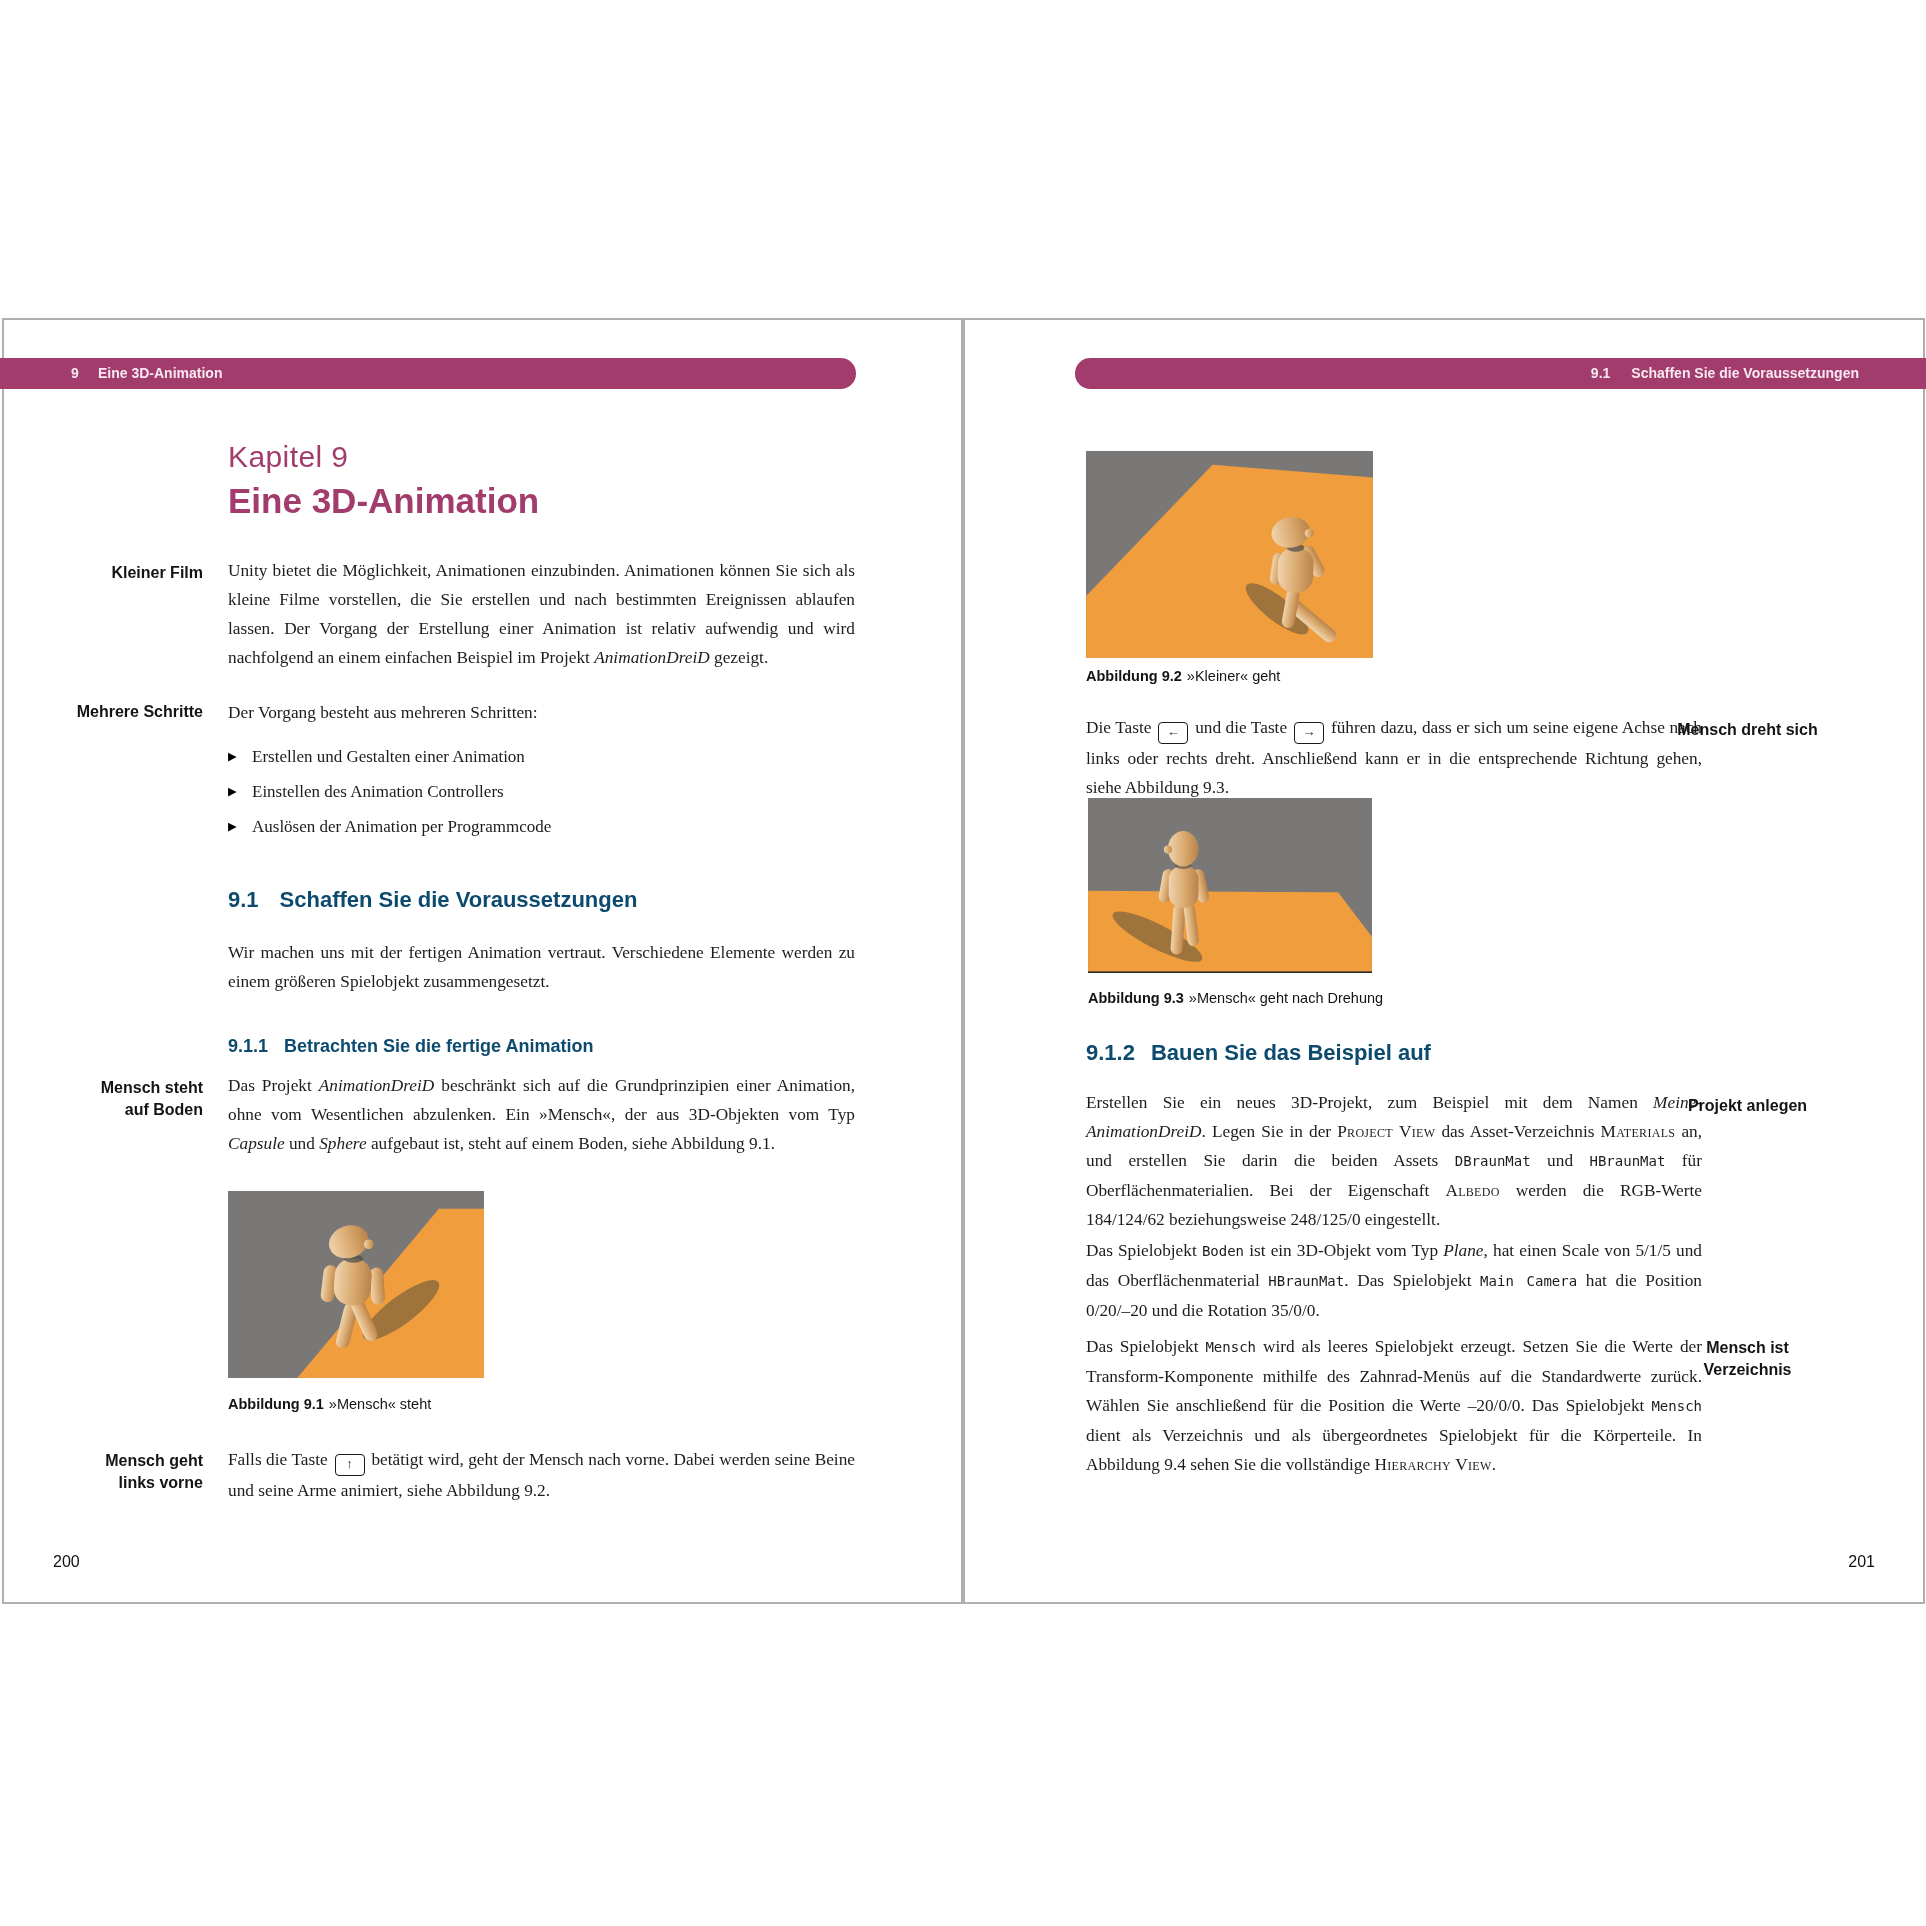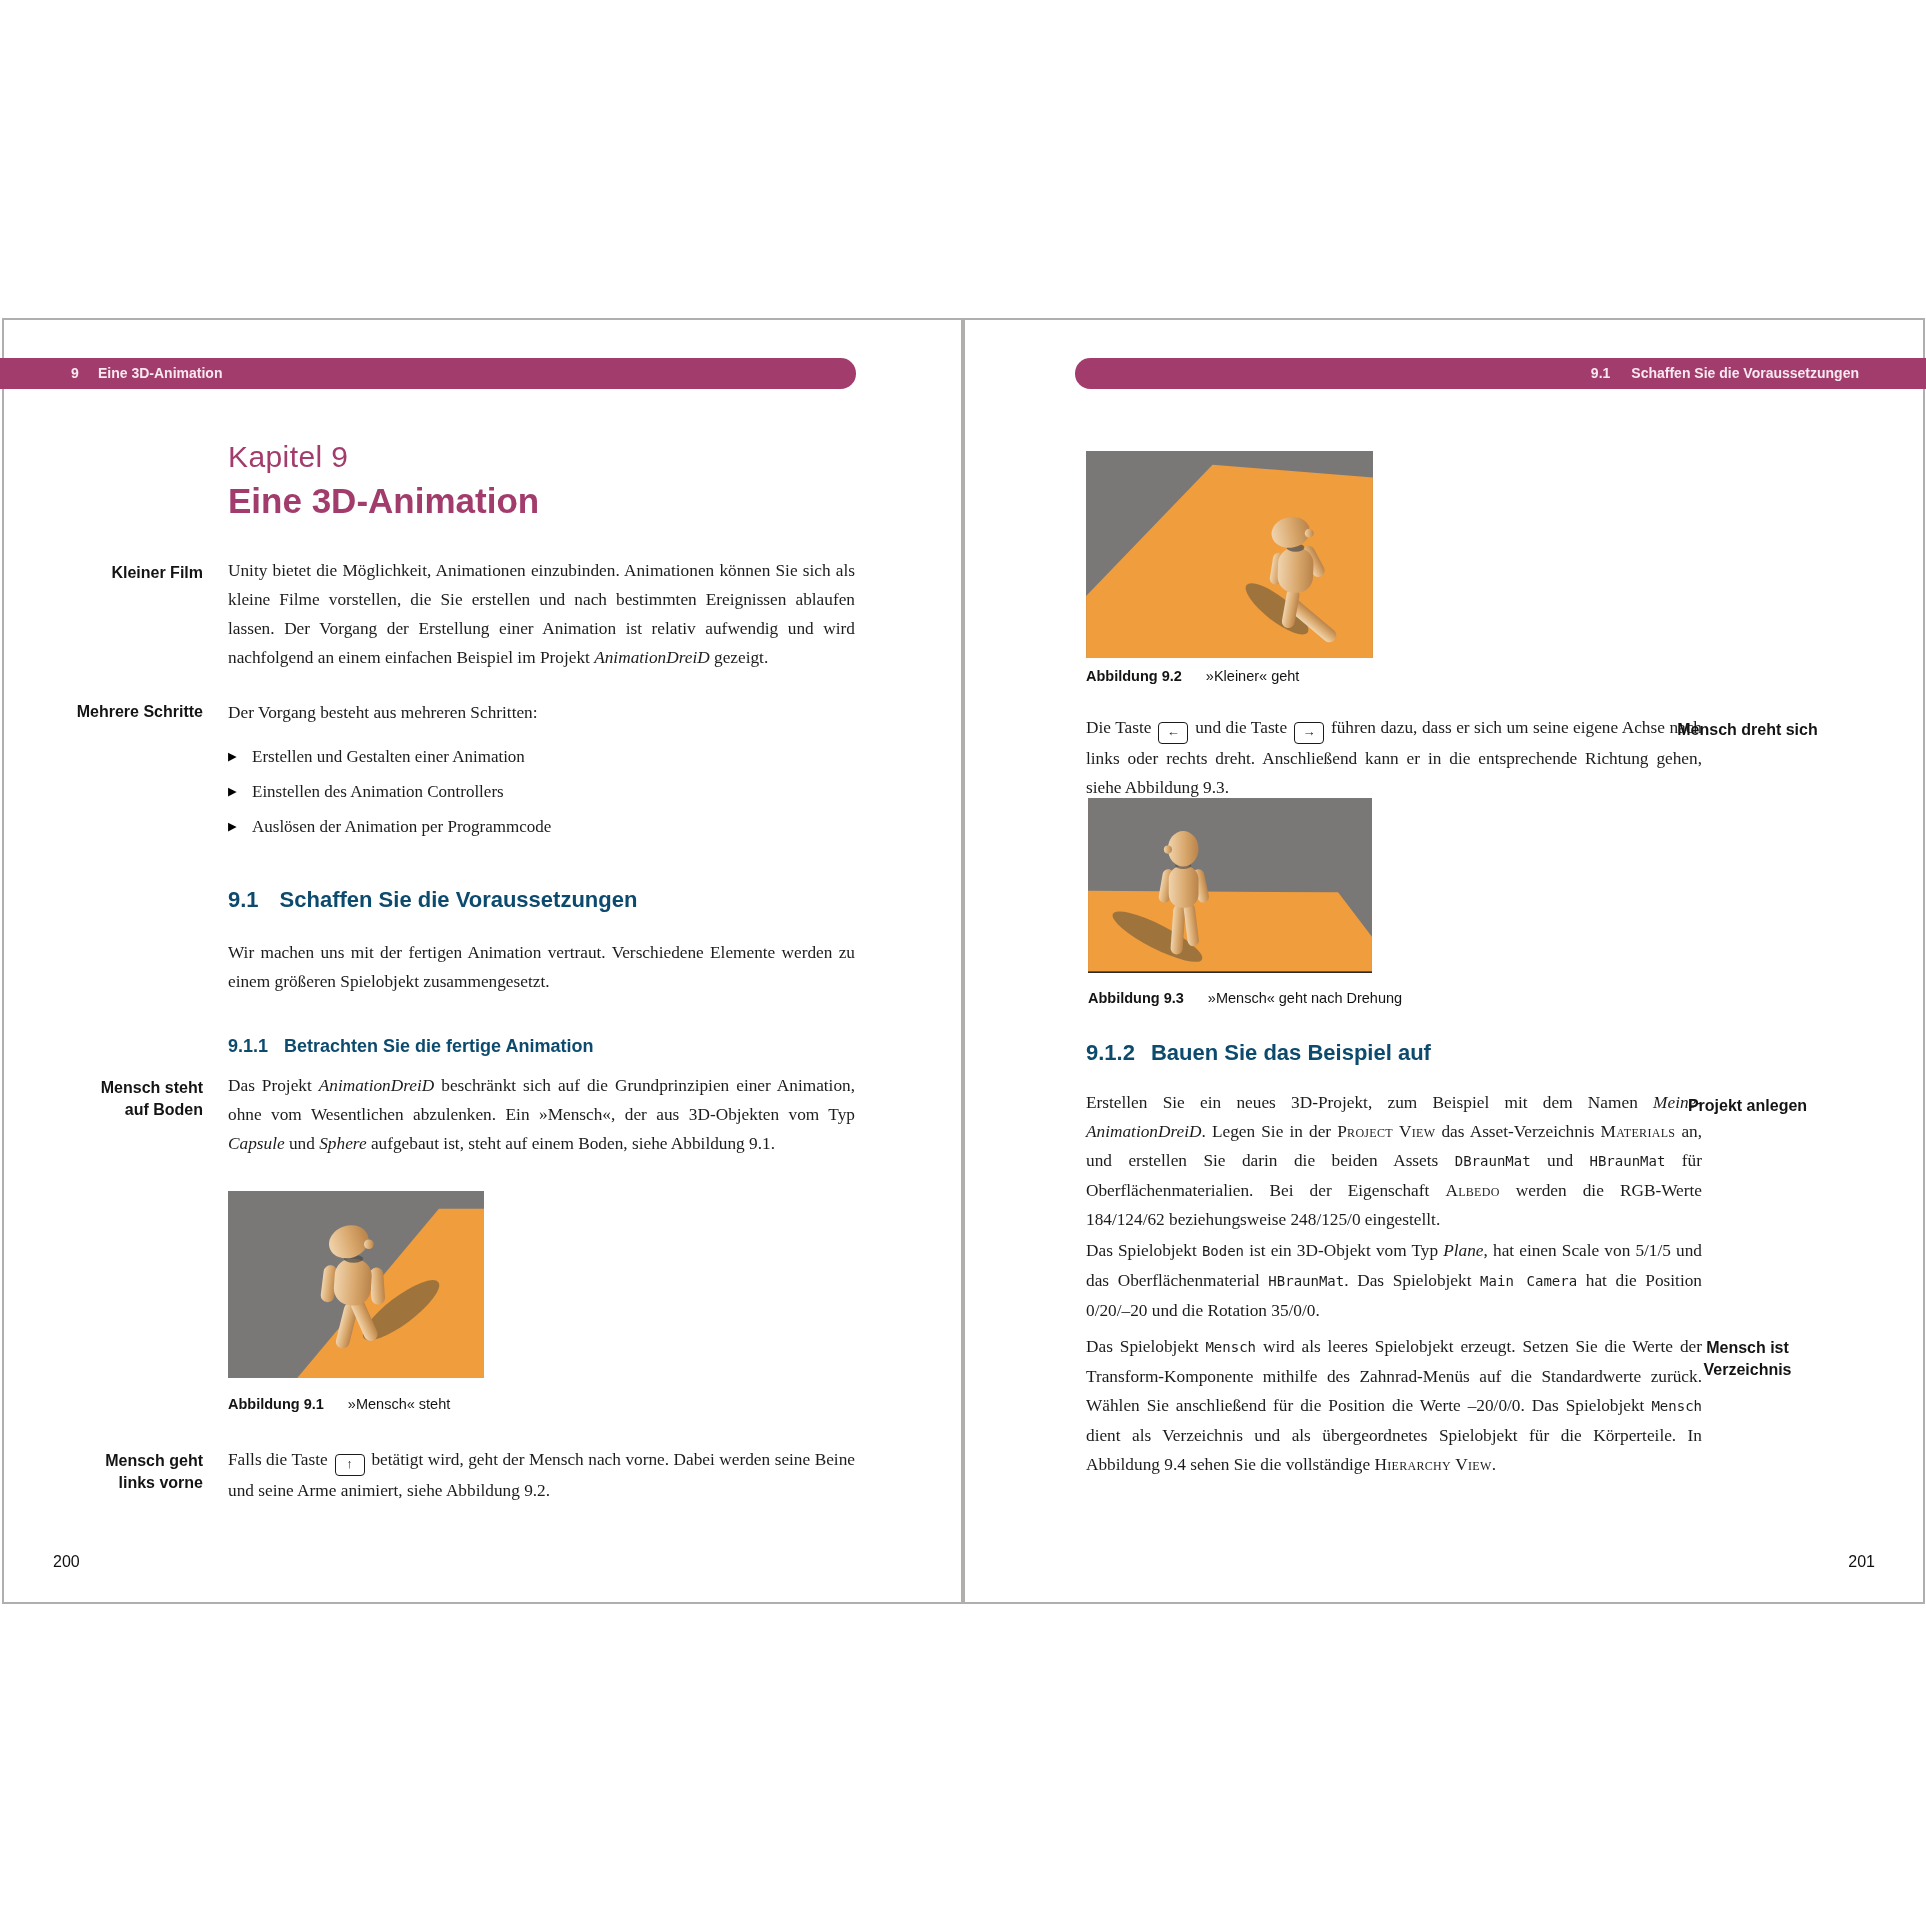--- a/index.html
+++ b/index.html
@@ -38,21 +38,21 @@
   .sec-head{position:absolute;font-weight:bold;color:#0c4a6e}
   .sec-num{display:inline-block;margin-right:21px}
   .sub-num{display:inline-block;margin-right:16px}
   .h-91{left:228px;top:887px;font-size:22px}
   .h-911{left:228px;top:1036px;font-size:18px}
   .h-912{left:1086px;top:1040px;font-size:22px}
   
   .figure{position:absolute;overflow:hidden;background:#7a7876}
   .figure svg{display:block}
   .caption{position:absolute;font-size:14.5px;line-height:19.3px;color:#141414;font-family:"Liberation Sans",sans-serif}
-  .cap-label{font-weight:bold;margin-right:24px}
+  .cap-label{font-weight:bold;margin-right:5px}
   
   .pnum{position:absolute;font-size:16px;color:#101010}
   
   .seg-i{font-style:italic}
   .seg-m{font-family:"DejaVu Sans Mono",monospace;font-size:14px}
   .seg-sc{font-variant:small-caps;letter-spacing:0.3px}
   .keycap{display:inline-block;min-width:30px;height:22px;border:1.6px solid #1b1b1b;border-radius:4px;
           background:#fff;font-family:"Liberation Sans",sans-serif;font-size:13px;font-weight:400;
           line-height:18.5px;text-align:center;vertical-align:-3.2px;margin:0 2.4px}
 </style>

